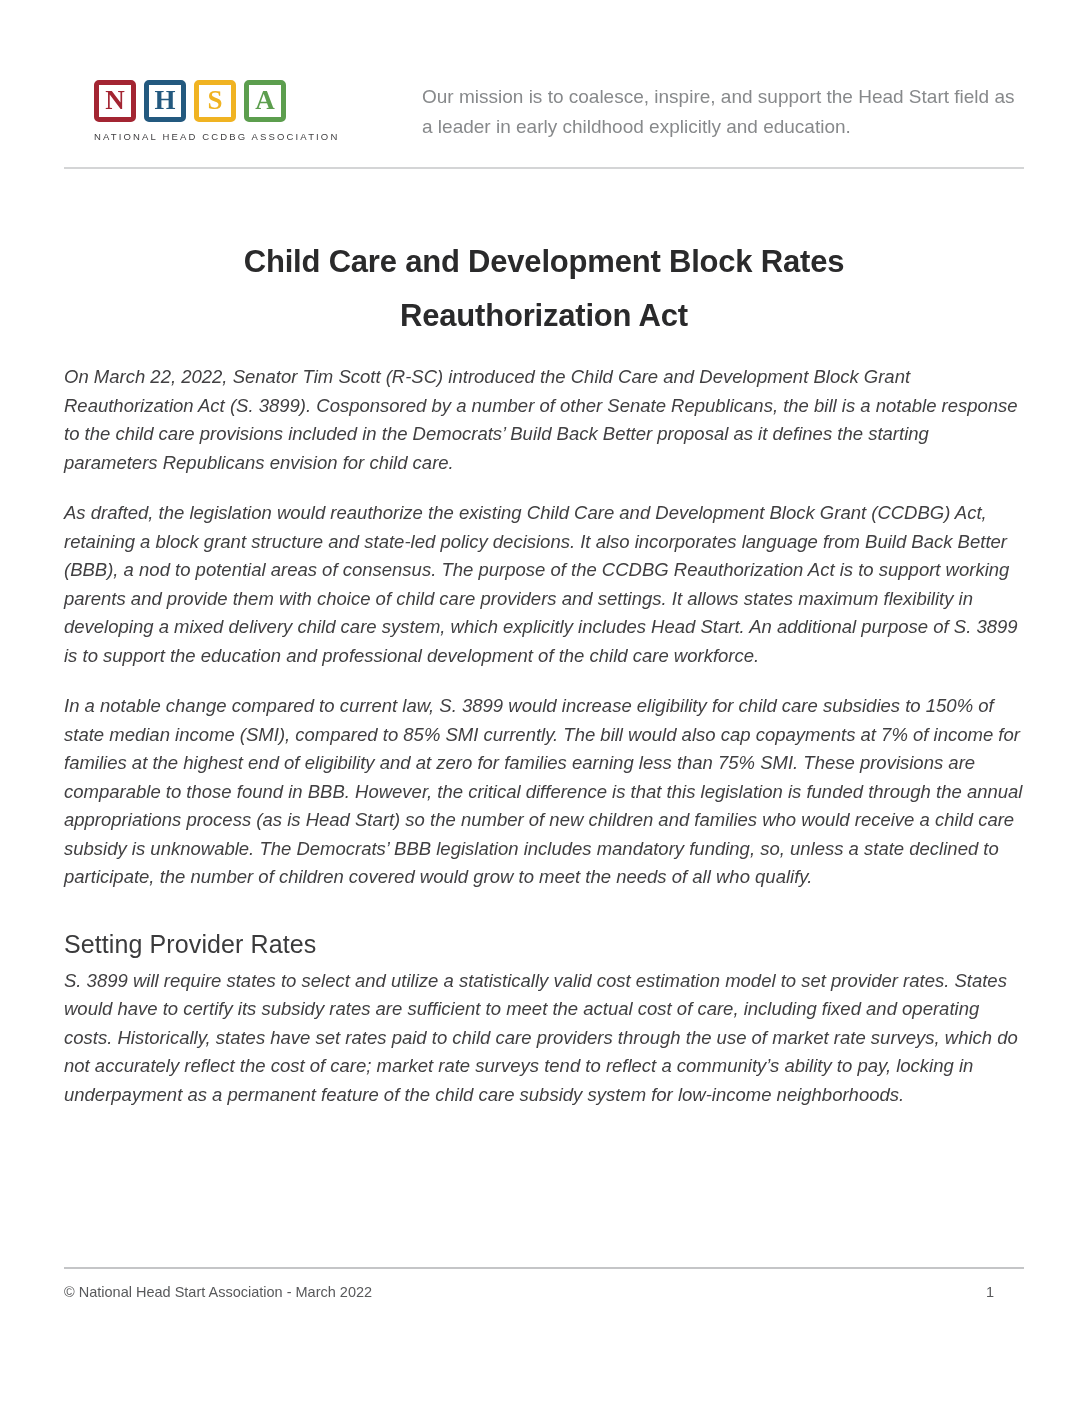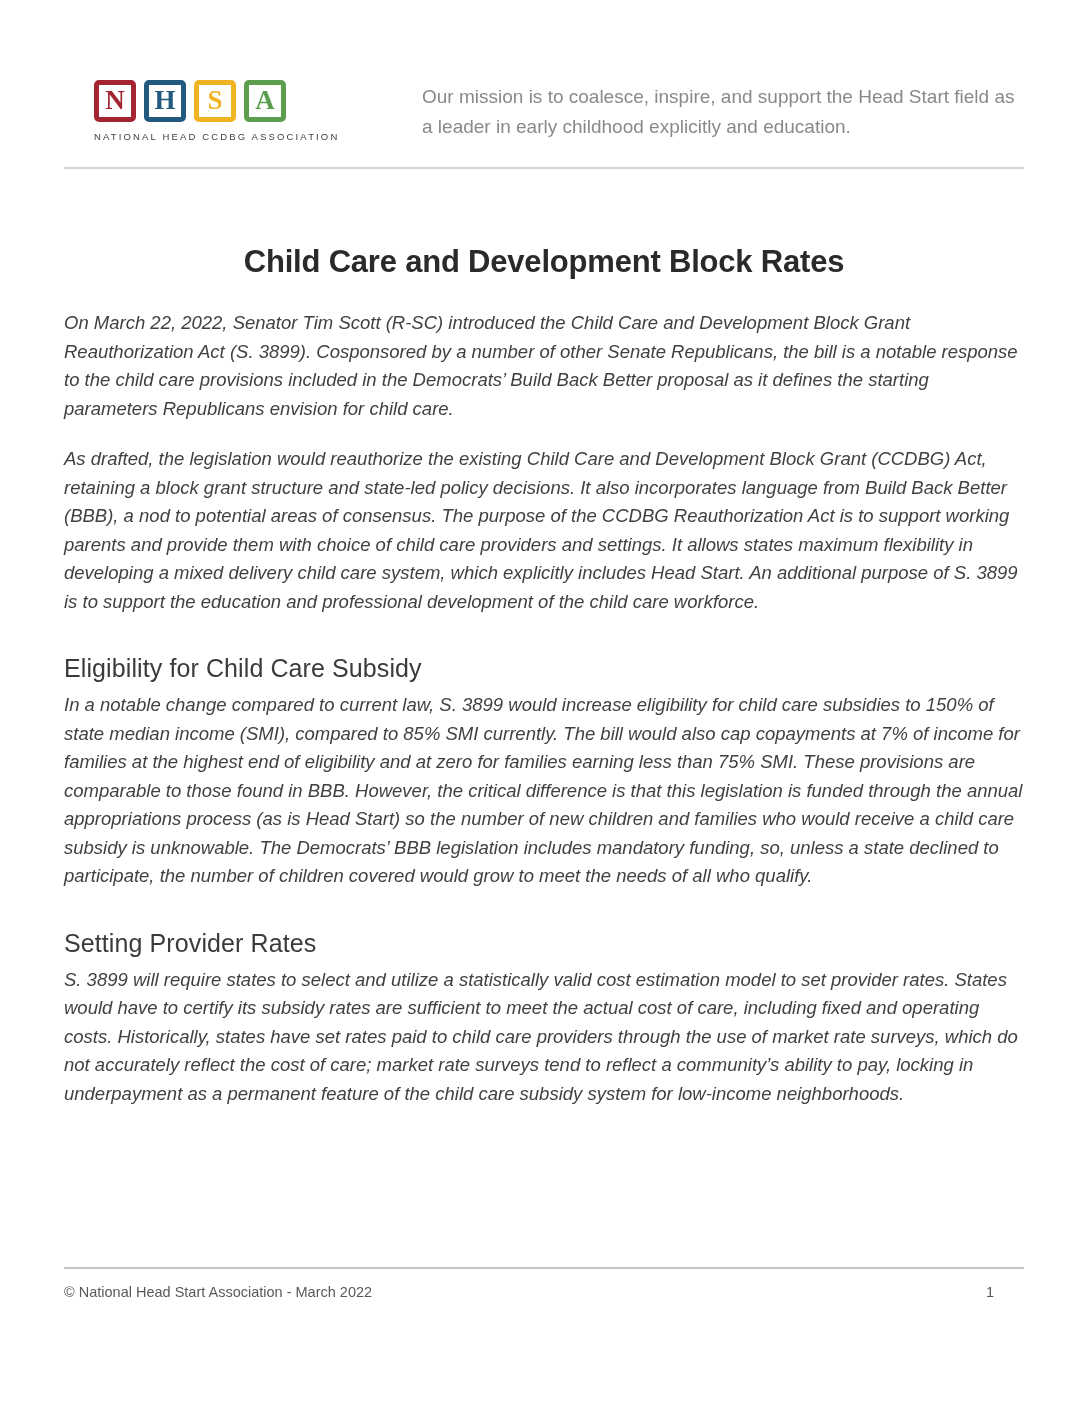--- a/index.html
+++ b/index.html
@@ -123,27 +123,27 @@
       <div class="logo-caption">NATIONAL HEAD CCDBG ASSOCIATION</div>
     </div>
     <div class="mission">Our mission is to coalesce, inspire, and support the Head Start field as a leader in early childhood explicitly and education.</div>
   </div>
 
   <hr class="header-divider">
 
   <div class="doc-body">
     <h1 class="doc-title">
       <span>Child Care and Development Block Rates</span>
+      <span>Reauthorization Act</span>
     </h1>
 
     <p class="para first">On March 22, 2022, Senator Tim Scott (R-SC) introduced the Child Care and Development Block Grant Reauthorization Act (S. 3899). Cosponsored by a number of other Senate Republicans, the bill is a notable response to the child care provisions included in the Democrats’ Build Back Better proposal as it defines the starting parameters Republicans envision for child care.</p>
 
     <p class="para">As drafted, the legislation would reauthorize the existing Child Care and Development Block Grant (CCDBG) Act, retaining a block grant structure and state-led policy decisions. It also incorporates language from Build Back Better (BBB), a nod to potential areas of consensus. The purpose of the CCDBG Reauthorization Act is to support working parents and provide them with choice of child care providers and settings. It allows states maximum flexibility in developing a mixed delivery child care system, which explicitly includes Head Start. An additional purpose of S. 3899 is to support the education and professional development of the child care workforce.</p>
 
-    <h2 class="section-heading">Eligibility for Child Care Subsidy</h2>
     <p class="para">In a notable change compared to current law, S. 3899 would increase eligibility for child care subsidies to 150% of state median income (SMI), compared to 85% SMI currently. The bill would also cap copayments at 7% of income for families at the highest end of eligibility and at zero for families earning less than 75% SMI. These provisions are comparable to those found in BBB. However, the critical difference is that this legislation is funded through the annual appropriations process (as is Head Start) so the number of new children and families who would receive a child care subsidy is unknowable. The Democrats’ BBB legislation includes mandatory funding, so, unless a state declined to participate, the number of children covered would grow to meet the needs of all who qualify.</p>
 
     <h2 class="section-heading">Setting Provider Rates</h2>
     <p class="para">S. 3899 will require states to select and utilize a statistically valid cost estimation model to set provider rates. States would have to certify its subsidy rates are sufficient to meet the actual cost of care, including fixed and operating costs. Historically, states have set rates paid to child care providers through the use of market rate surveys, which do not accurately reflect the cost of care; market rate surveys tend to reflect a community’s ability to pay, locking in underpayment as a permanent feature of the child care subsidy system for low-income neighborhoods.</p>
   </div>
 
   <div class="footer">
     <hr class="footer-divider">
     <div class="footer-row">
       <span>© National Head Start Association - March 2022</span>

